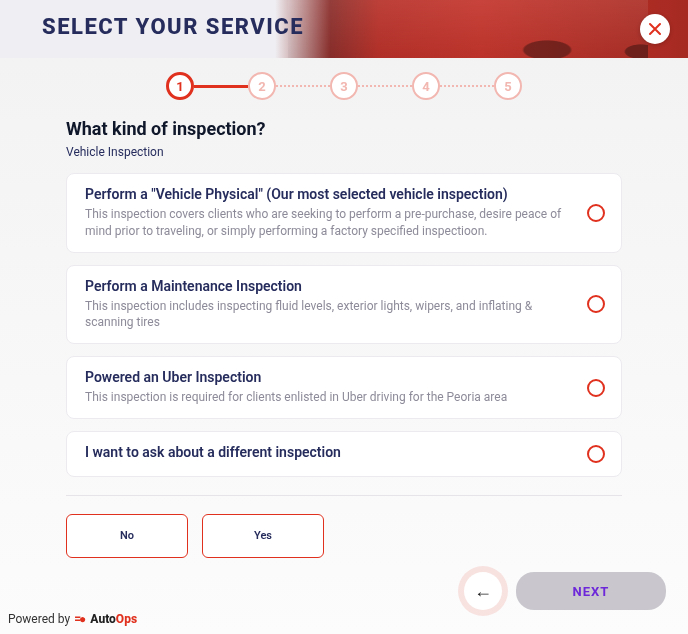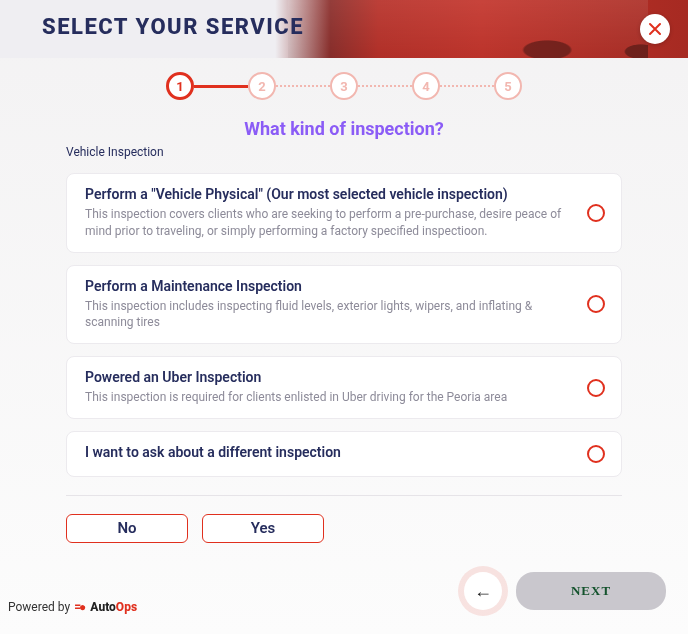--- a/index.html
+++ b/index.html
@@ -81,23 +81,22 @@
     border-top:2px dotted #f2b7b0;
   }
 
   
   .content {
     padding: 18px 66px 0 66px;
   }
   .q-title {
     font-size:18px;
     font-weight:700;
-    color:#8b5cf6;
+    color:#0f172a;
     margin-bottom:6px;
-    text-align:center;
   }
   .q-sub {
     font-size:12px;
     color:#262d5d;
     margin-bottom:14px;
   }
 
   .option {
     background:#fff;
     border:1px solid #eceaee;
@@ -134,26 +133,26 @@
   }
 
   .q2-title {
     font-size:16px;
     font-weight:700;
     color:#262d5d;
     margin-bottom:12px;
   }
   .yn-row { display:flex; gap:14px; }
   .yn-btn {
-    width:122px; height:29px;
+    width:122px; height:44px;
     border:1px solid #e0301e;
     border-radius:6px;
     background:#fff;
     color:#262d5d;
-    font-size:15px;
+    font-size:11px;
     font-weight:600;
     display:flex; align-items:center; justify-content:center;
     cursor:pointer;
   }
 
   
   .footer-nav {
     position:absolute;
     bottom:24px; right:22px;
     display:flex; align-items:center; gap:14px;
@@ -166,32 +165,31 @@
     cursor:pointer;
     box-shadow: 0 0 0 6px rgba(224,48,30,0.12);
     font-size:18px;
     color:#222;
     font-weight:700;
   }
   .next-btn {
     width:150px; height:38px;
     border-radius:18px;
     background:#c9c7cd;
-    color:#14532d;
+    color:#6d28d9;
     font-size:13px;
     font-weight:700;
     letter-spacing:1px;
     display:flex; align-items:center; justify-content:center;
     cursor:pointer;
-    font-family:Liberation Serif, serif;
   }
 
   .powered {
     position:absolute;
-    bottom:20px; left:8px;
+    bottom:8px; left:8px;
     font-size:12px;
     color:#333;
     display:flex; align-items:center; gap:4px;
   }
   .powered .logo-auto { font-weight:800; color:#222; }
   .powered .logo-ops  { font-weight:800; color:#e0301e;text-align:center; }
   .powered .logo-icon { color:#e0301e; font-weight:800; letter-spacing:-2px; margin-right:2px;}
 </style>
 </head>
 <body>

